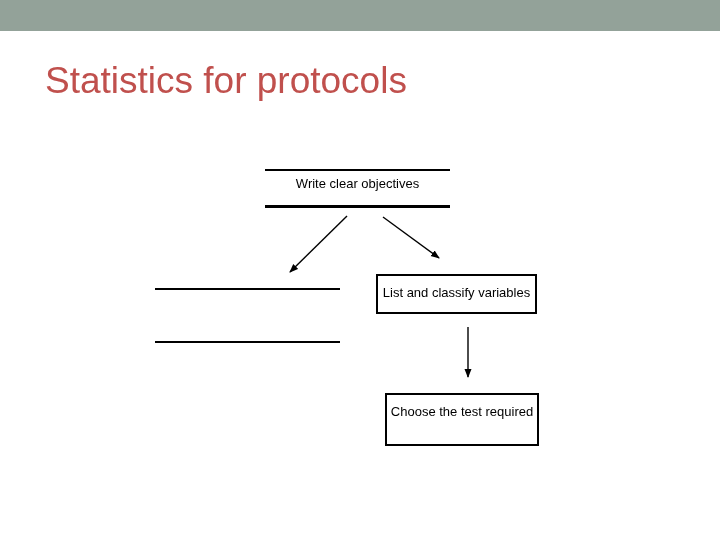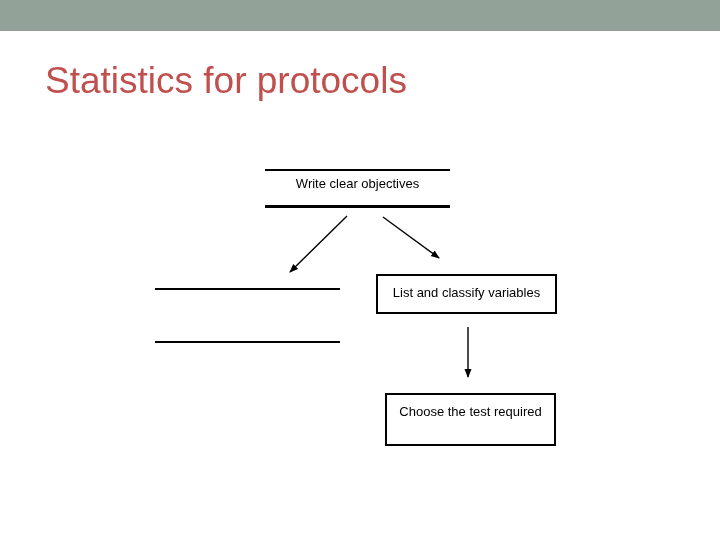--- a/index.html
+++ b/index.html
@@ -78,25 +78,25 @@
 
   <div class="diagram">
 
     <div class="hline" style="left:265px; top:169px; width:185px; height:1.5px;"></div>
     <div class="node-text" style="left:265px; top:177px; width:185px;">Write clear objectives</div>
     <div class="hline" style="left:265px; top:205px; width:185px; height:3px;"></div>
 
     <div class="hline" style="left:155px; top:288px; width:185px; height:1.5px;"></div>
     <div class="hline" style="left:155px; top:341px; width:185px; height:1.5px;"></div>
 
-    <div class="flowbox box-center" style="left:376px; top:274px; width:181px; height:40px;">
+    <div class="flowbox box-center" style="left:376px; top:274px; width:161px; height:40px;">
       <span class="node-text">List and classify variables</span>
     </div>
 
-    <div class="flowbox box-top" style="left:385px; top:393px; width:171px; height:53px;">
+    <div class="flowbox box-top" style="left:385px; top:393px; width:154px; height:53px;">
       <span class="node-text">Choose the test required</span>
     </div>
 
     <svg class="edges" width="720" height="540" viewBox="0 0 720 540">
       <defs>
         <marker id="arrowhead" markerWidth="12" markerHeight="10" refX="8" refY="3.5" orient="auto" markerUnits="userSpaceOnUse">
           <path d="M0,0 L9,3.5 L0,7 Z" fill="currentColor"></path>
         </marker>
       </defs>
       <line x1="347" y1="216" x2="290" y2="272" stroke="currentColor" stroke-width="1.4" marker-end="url(#arrowhead)"></line>

